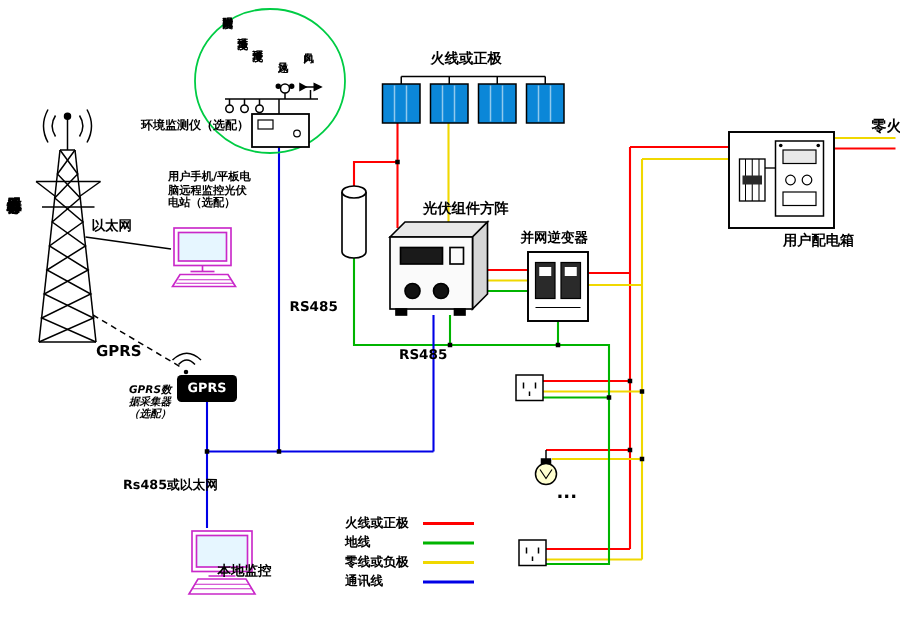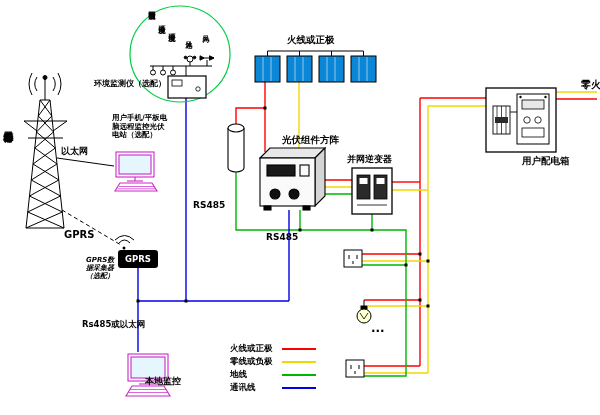--- a/index.html
+++ b/index.html
@@ -292,26 +292,26 @@
   <div class="lbl" style="left:266px;top:232px;font-size:9px;">RS485</div>
 
   <div class="lbl" style="left:371px;top:322px;font-size:12px;">...</div>
 
   <div class="legend">
     <div class="legend-row">
       <span class="legend-label">火线或正极</span>
       <span class="legend-line" style="background: rgb(255, 0, 0);"></span>
     </div>
     <div class="legend-row">
+      <span class="legend-label">地线</span>
+      <span class="legend-line" style="background: rgb(0, 180, 0);"></span>
+    </div>
+    <div class="legend-row">
       <span class="legend-label">零线或负极</span>
       <span class="legend-line" style="background: rgb(240, 216, 0);"></span>
-    </div>
-    <div class="legend-row">
-      <span class="legend-label">地线</span>
-      <span class="legend-line" style="background: rgb(0, 180, 0);"></span>
     </div>
     <div class="legend-row">
       <span class="legend-label">通讯线</span>
       <span class="legend-line" style="background: rgb(0, 0, 230);"></span>
     </div>
   </div>
 
 </div>
 
 </body></html>

